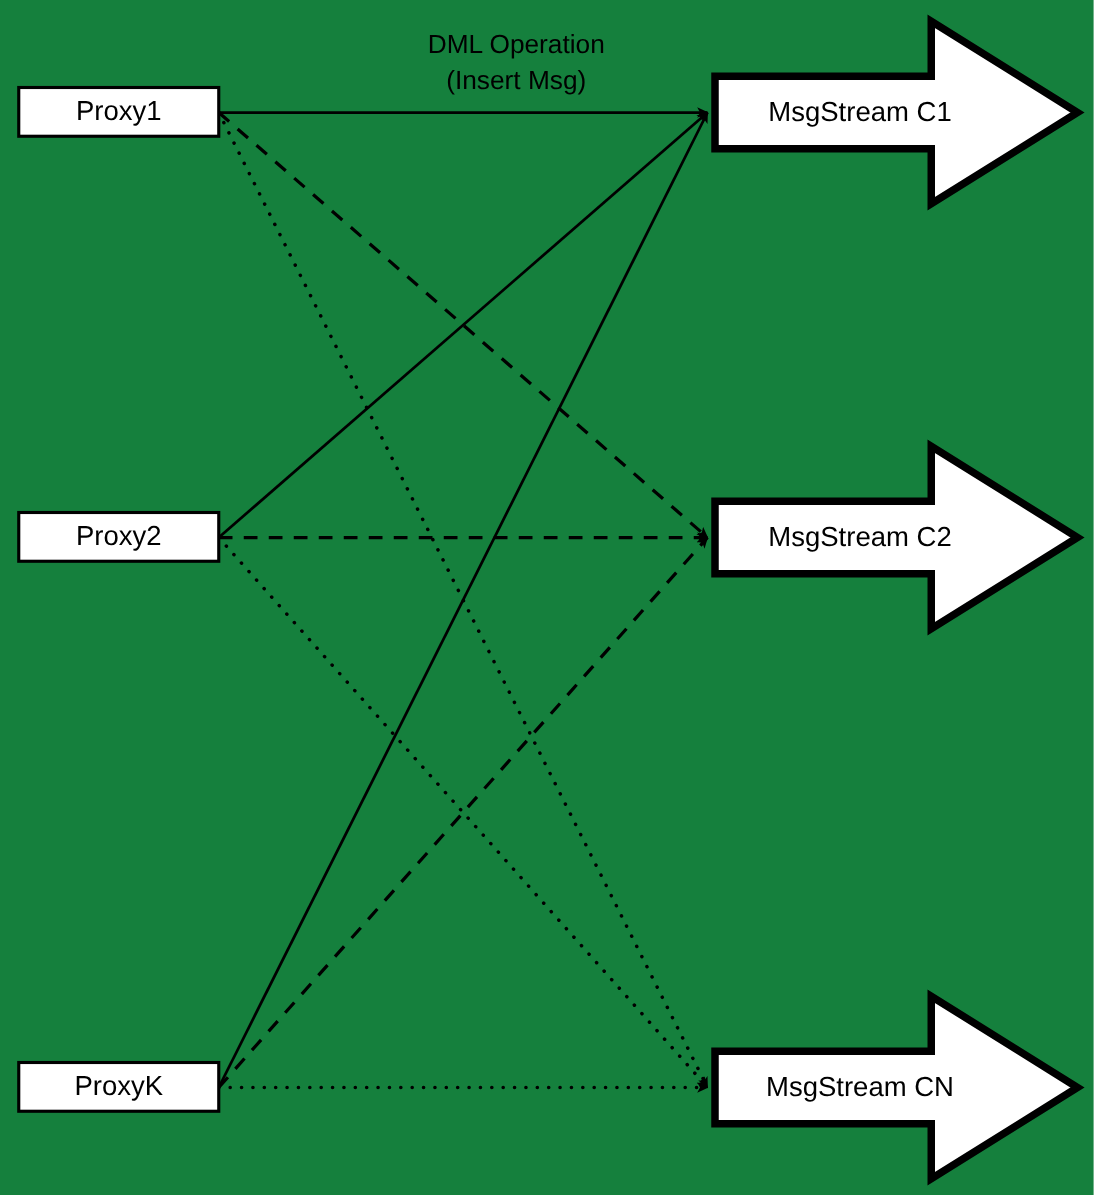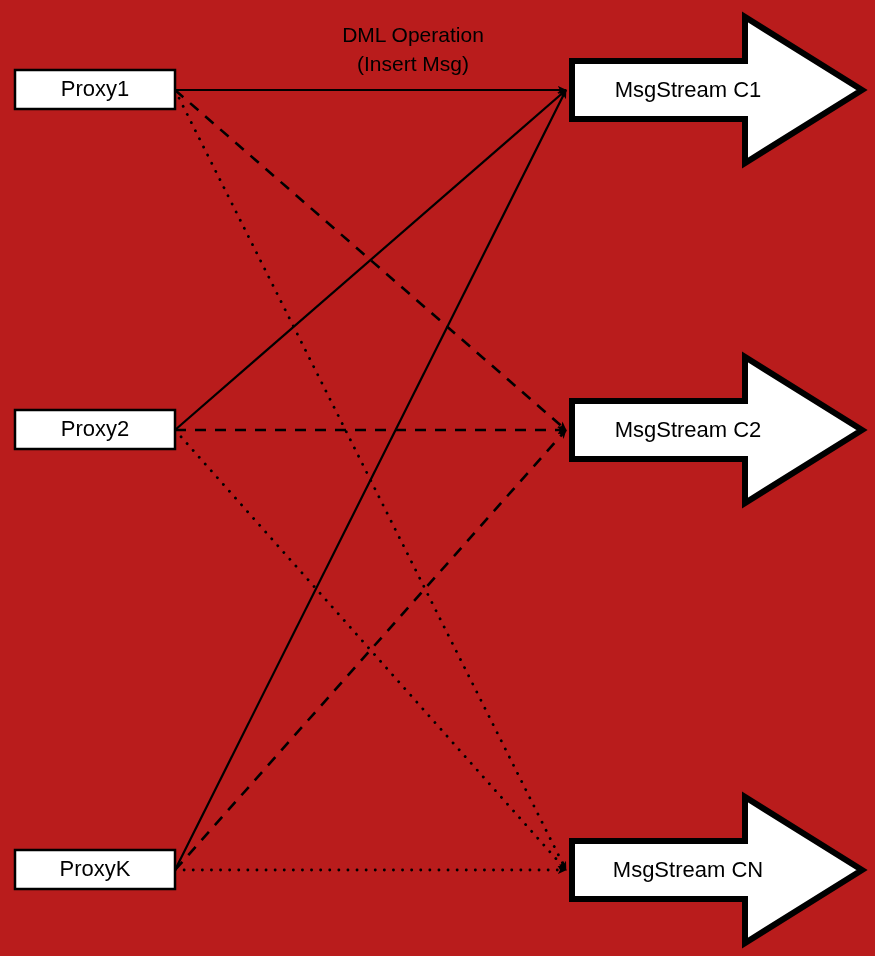--- a/index.html
+++ b/index.html
@@ -8,21 +8,21 @@
     background: #ffffff;
   }
   body {
     font-family: "Liberation Sans", sans-serif;
     -webkit-font-smoothing: antialiased;
   }
   #diagram-root {
     position: relative;
     width: 875px;
     height: 956px;
-    background: #b91c1c;
+    background: #15803d;
     overflow: hidden;
   }
   #diagram-svg {
     position: absolute;
     left: 0;
     top: 0;
     width: 875px;
     height: 956px;
     display: block;
   }

